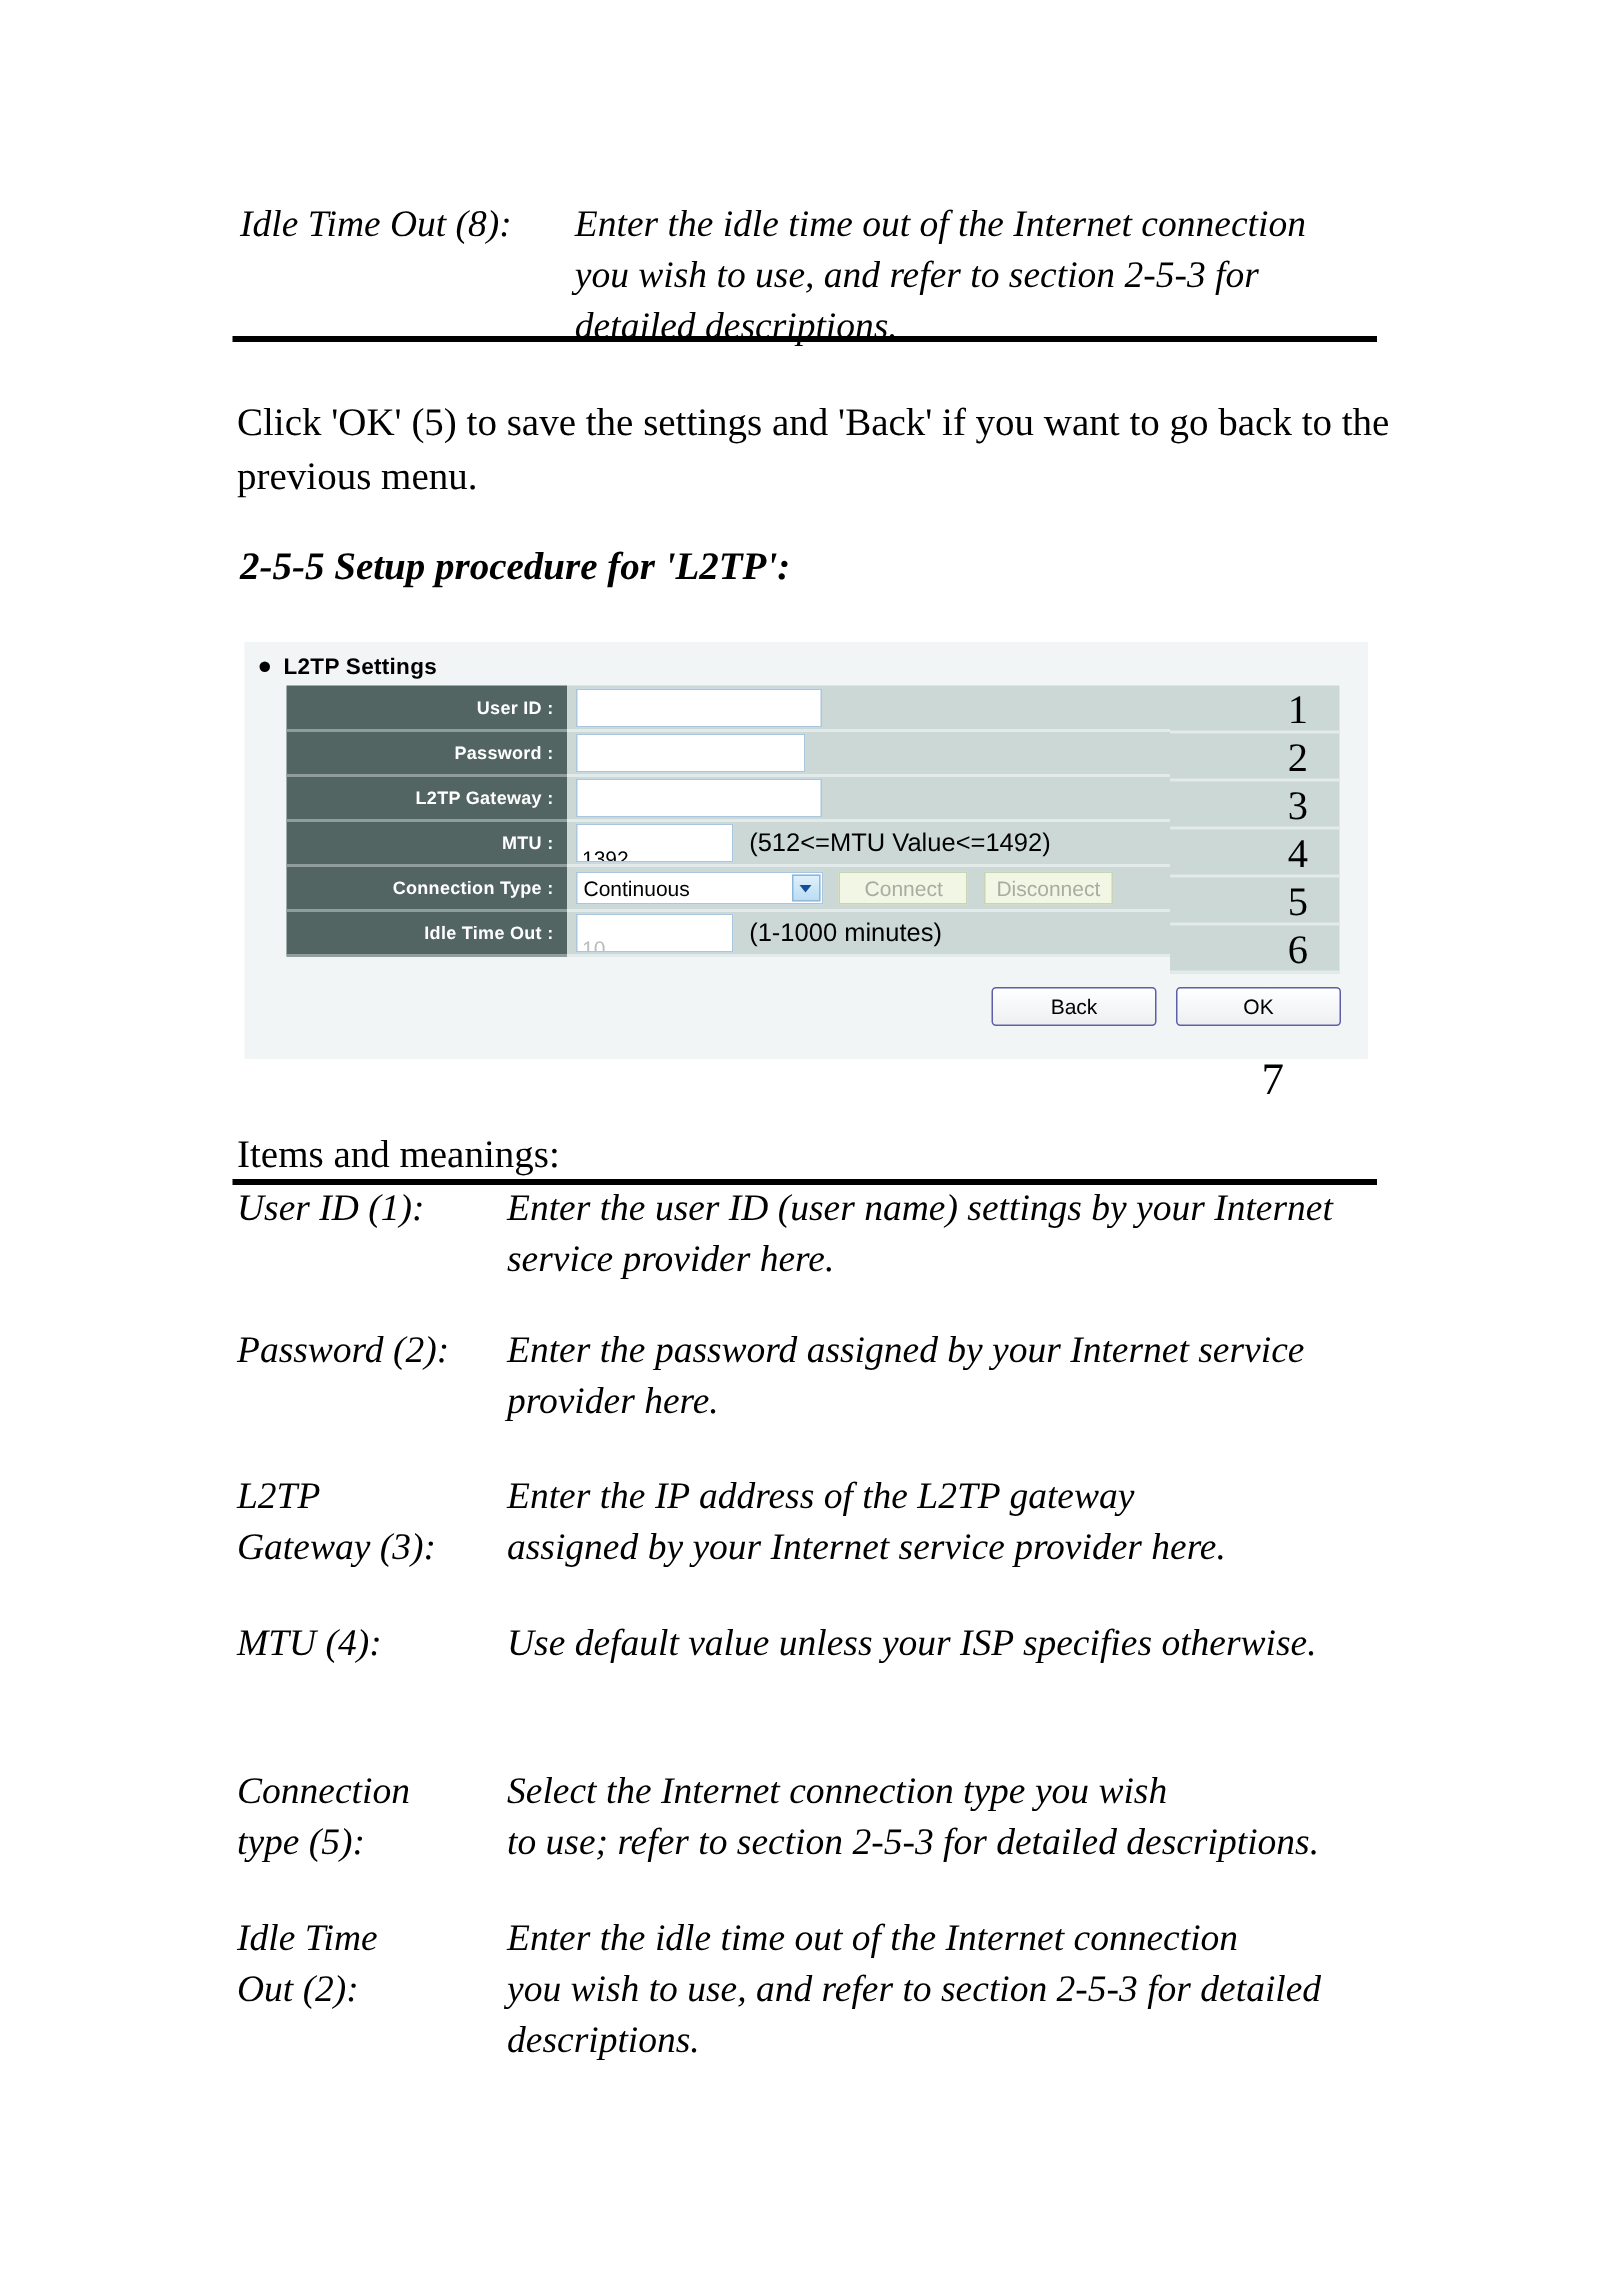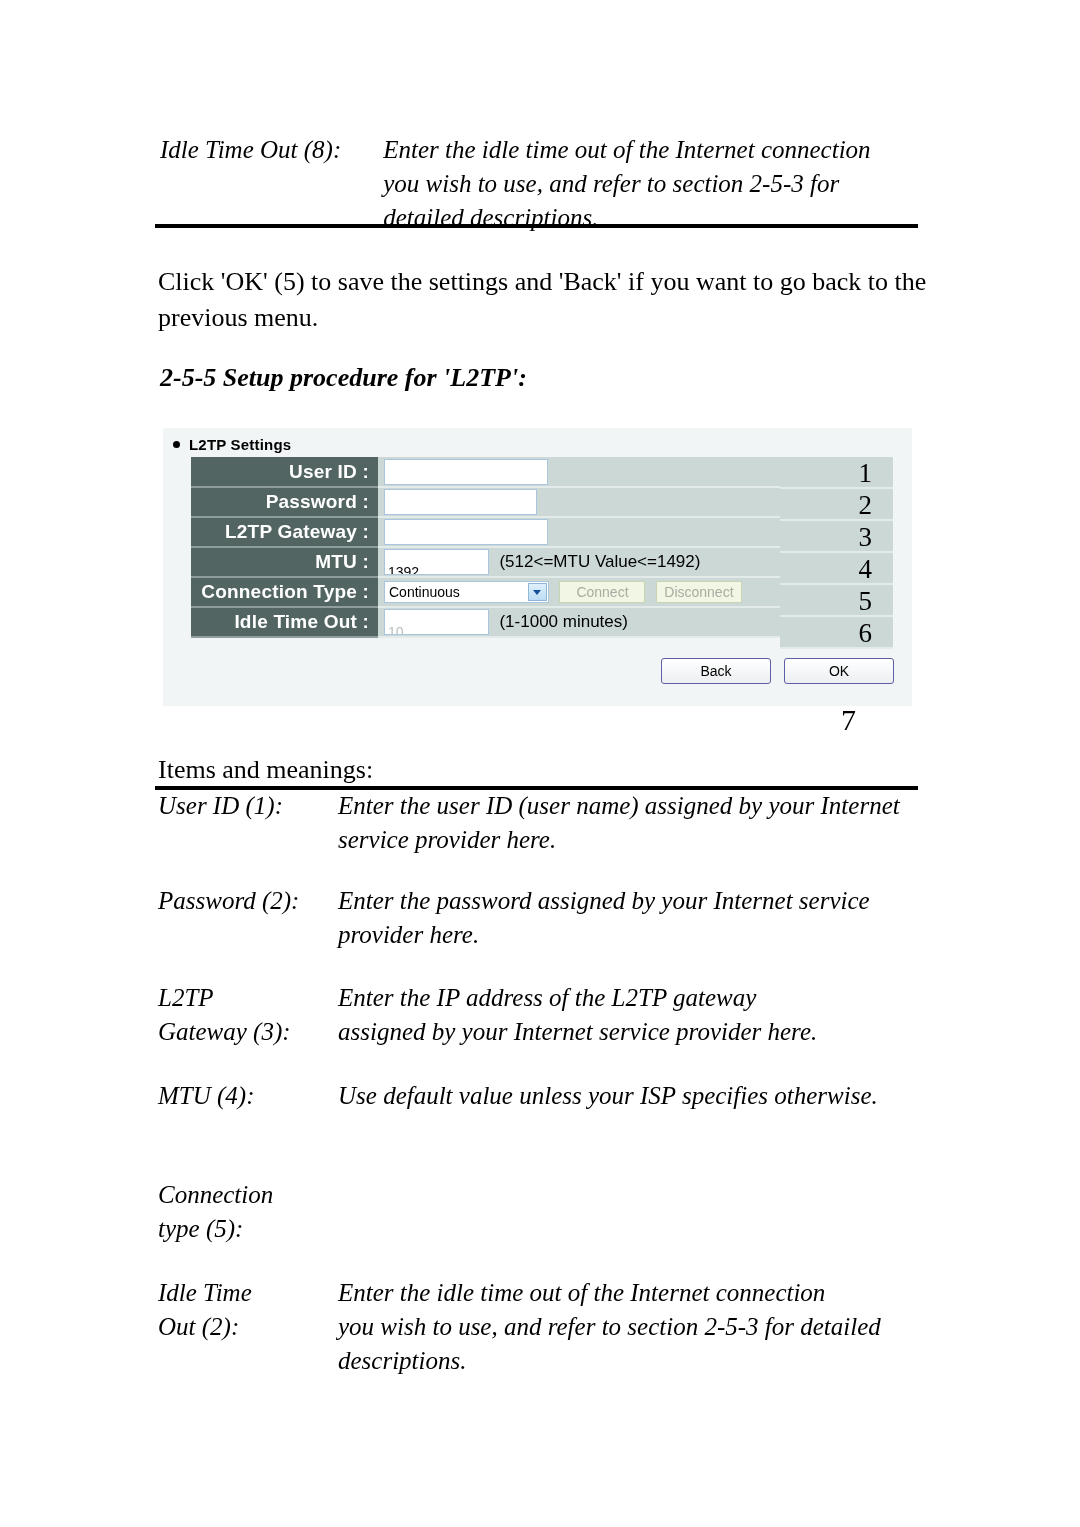--- a/index.html
+++ b/index.html
@@ -113,21 +113,21 @@
     top: 29px;
     width: 589px;
     border-collapse: collapse;
   }
   .form-table tr { height: 30px; }
 
   .cell-label {
     width: 178px;
     background: #526562;
     color: #ffffff;
-    font-size: 19px;
+    font-size: 12px;
     font-weight: bold;
     text-align: right;
     padding: 0 9px 0 0;
     border-bottom: 2px solid #8f9e9c;
     white-space: nowrap;
     letter-spacing: .2px;
   }
   .cell-field {
     background: #ccd8d6;
     padding: 0 0 0 6px;
@@ -355,21 +355,21 @@
   <div class="annot-outside" style="left:841px; top:703px;">7</div>
 
   <div class="items-label" style="left:158px; top:755px;">Items and meanings:</div>
   <div class="rule" style="left:155px; top:786px; width:763px;"></div>
 
   <div class="defrow" style="left:158px; top:789px;">
     <div class="def-term" style="width:180px;">
       <div>User ID (1):</div>
     </div>
     <div class="def-desc">
-      <div>Enter the user ID (user name) assigned by your Internet</div>
+      <div>Enter the user ID (user name) settings by your Internet</div>
       <div>service provider here.</div>
     </div>
   </div>
 
   <div class="defrow" style="left:158px; top:884px;">
     <div class="def-term" style="width:180px;">
       <div>Password (2):</div>
     </div>
     <div class="def-desc">
       <div>Enter the password assigned by your Internet service</div>
@@ -394,20 +394,24 @@
     </div>
     <div class="def-desc">
       <div>Use default value unless your ISP specifies otherwise.</div>
     </div>
   </div>
 
   <div class="defrow" style="left:158px; top:1178px;">
     <div class="def-term" style="width:180px;">
       <div>Connection</div>
       <div>type (5):</div>
+    </div>
+    <div class="def-desc">
+      <div>Select the Internet connection type you wish</div>
+      <div>to use; refer to section 2-5-3 for detailed descriptions.</div>
     </div>
   </div>
 
   <div class="defrow" style="left:158px; top:1276px;">
     <div class="def-term" style="width:180px;">
       <div>Idle Time</div>
       <div>Out (2):</div>
     </div>
     <div class="def-desc">
       <div>Enter the idle time out of the Internet connection</div>

